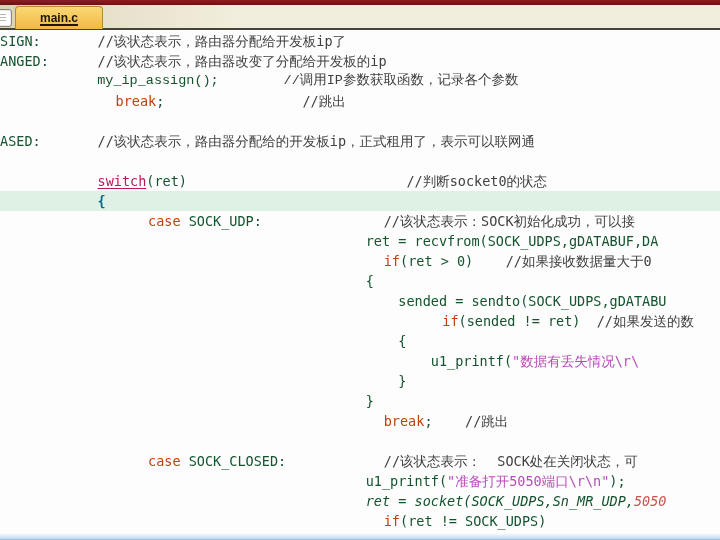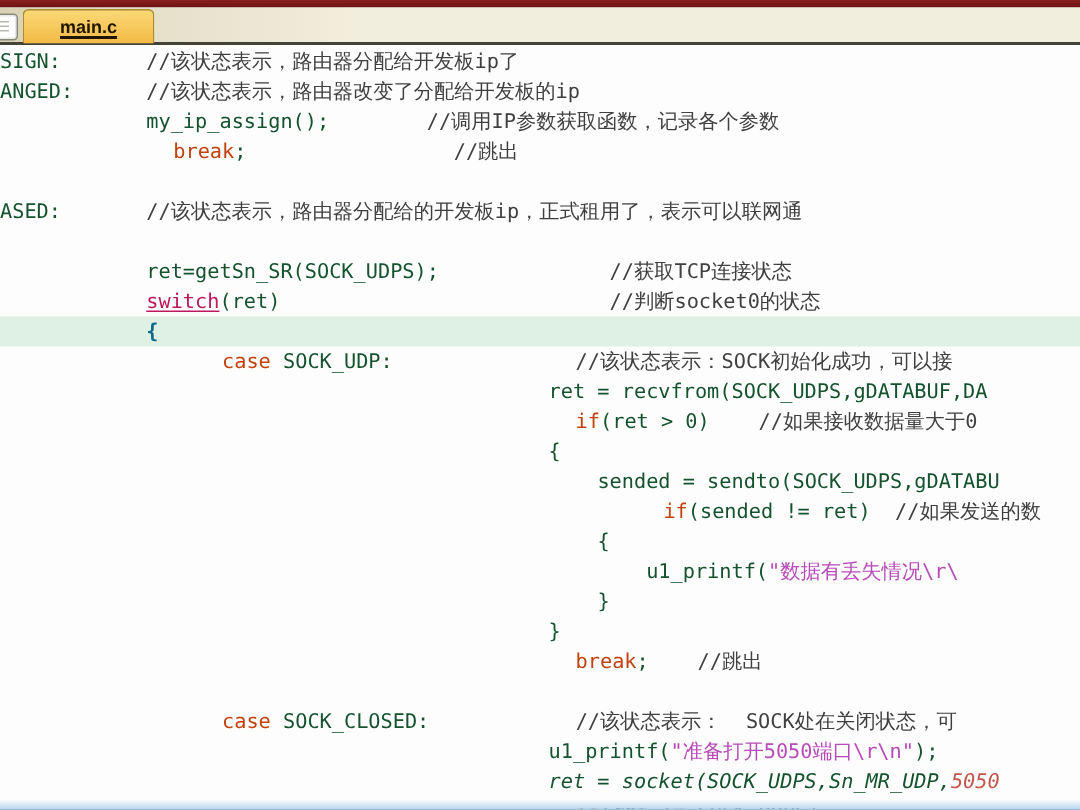--- a/index.html
+++ b/index.html
@@ -52,26 +52,25 @@
   <div class="tabbar">
     <div class="doc-icon"></div>
     <div class="tab">
       <span>main.c</span>
     </div>
   </div>
 
   <div class="editor">
       <div class="line"><span class="seg-p">SIGN:</span><span class="seg-c">       //该状态表示，路由器分配给开发板ip了</span></div>
       <div class="line"><span class="seg-p">ANGED:</span><span class="seg-c">      //该状态表示，路由器改变了分配给开发板的ip</span></div>
-      <div class="line" style="padding-left: 12ch;"><span class="seg-p">my_ip_assign();</span><span class="seg-c">        //调用IP参数获取函数，记录各个参数</span></div>
+      <div class="line" style="padding-left: 12ch; font-family: Liberation Mono, monospace;"><span class="seg-p">my_ip_assign();</span><span class="seg-c">        //调用IP参数获取函数，记录各个参数</span></div>
       <div class="line" style="padding-left: 12ch;"><span class="seg-k">break</span><span class="seg-p">;</span><span class="seg-c">                 //跳出</span></div>
       <div class="line"></div>
       <div class="line"><span class="seg-p">ASED:</span><span class="seg-c">       //该状态表示，路由器分配给的开发板ip，正式租用了，表示可以联网通</span></div>
       <div class="line"></div>
-      <div class="line" style="padding-left: 12ch;"><span class="seg-p">ret=getSn_SR(SOCK_UDPS);</span><span class="seg-c">              //获取TCP连接状态</span></div>
       <div class="line" style="padding-left: 12ch;"><span class="seg-ku">switch</span><span class="seg-p">(ret)</span><span class="seg-c">                           //判断socket0的状态</span></div>
       <div class="line hl" style="padding-left: 12ch;"><span class="seg-b">{</span></div>
       <div class="line" style="padding-left: 16ch;"><span class="seg-k">case</span><span class="seg-p"> SOCK_UDP:</span><span class="seg-c">               //该状态表示：SOCK初始化成功，可以接</span></div>
       <div class="line" style="padding-left: 45ch;"><span class="seg-p">ret = recvfrom(SOCK_UDPS,gDATABUF,DA</span></div>
       <div class="line" style="padding-left: 45ch;"><span class="seg-k">if</span><span class="seg-p">(ret &gt; 0)</span><span class="seg-c">    //如果接收数据量大于0</span></div>
       <div class="line" style="padding-left: 45ch;"><span class="seg-p">{</span></div>
       <div class="line" style="padding-left: 49ch;"><span class="seg-p">sended = sendto(SOCK_UDPS,gDATABU</span></div>
       <div class="line" style="padding-left: 49ch; text-align: center;"><span class="seg-k">if</span><span class="seg-p">(sended != ret)</span><span class="seg-c">  //如果发送的数</span></div>
       <div class="line" style="padding-left: 49ch;"><span class="seg-p">{</span></div>
       <div class="line" style="padding-left: 53ch;"><span class="seg-p">u1_printf(</span><span class="seg-s">"数据有丢失情况\r\</span></div>

